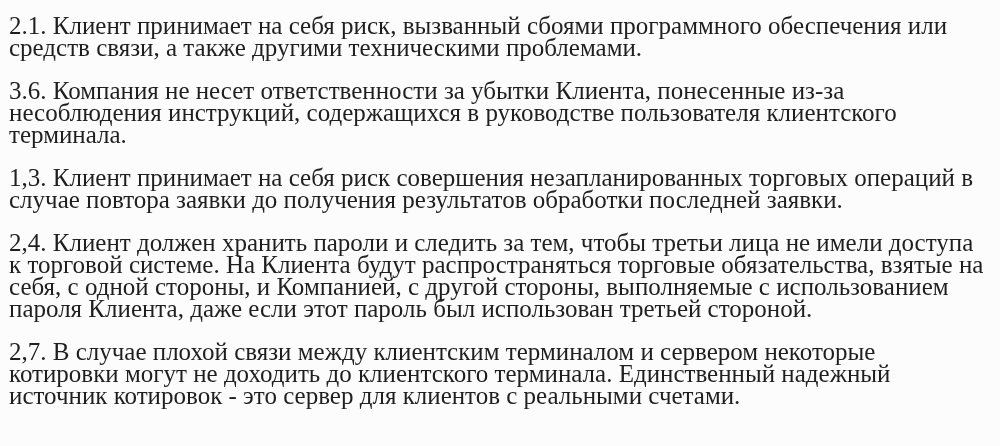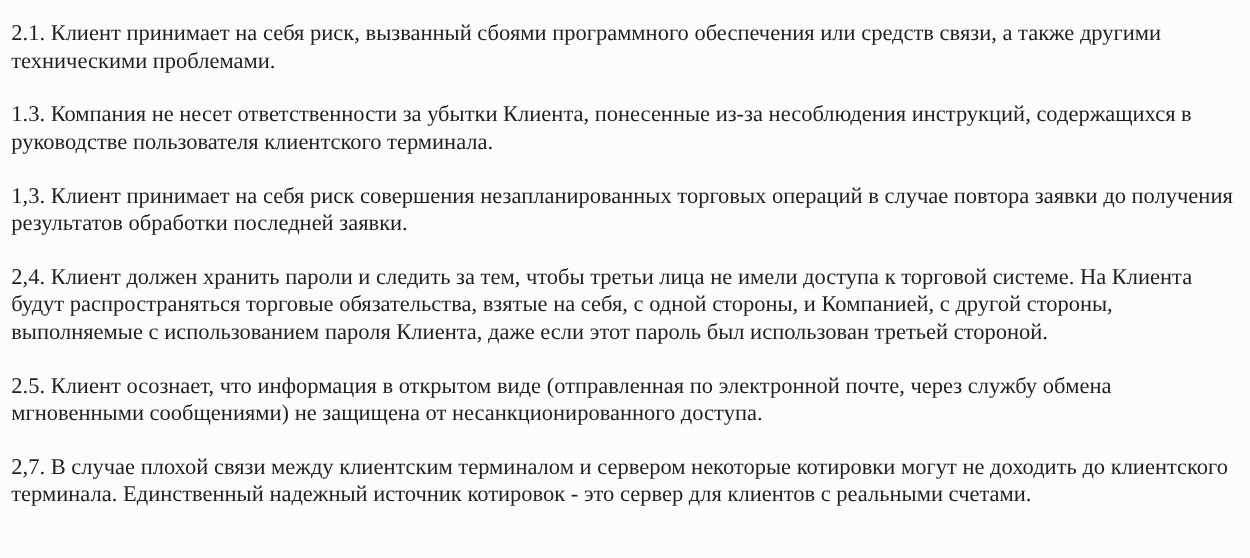--- a/index.html
+++ b/index.html
@@ -11,35 +11,34 @@
     width: 1000px;
     height: 446px;
     overflow: hidden;
   }
   .doc-page {
     box-sizing: border-box;
     width: 1000px;
     height: 446px;
     padding: 15px 12px 0 9px;
     font-family: "Liberation Serif", "DejaVu Serif", serif;
-    font-size: 18px;
+    font-size: 25px;
     line-height: 22px;
     color: #1f1f1f;
     background: #fcfcfc;
   }
   .doc-page p {
     margin: 0 0 21px 0;
     padding: 0;
     text-align: left;
     word-spacing: normal;
   }
 </style>
 </head>
 <body>
 
 <div class="doc-page">
   <p>2.1. Клиент принимает на себя риск, вызванный сбоями программного обеспечения или средств связи, а также другими техническими проблемами.</p>
-  <p>1.3. Компания не несет ответственности за убытки Клиента, понесенные из-за несоблюдения инструкций, содержащихся в руководстве пользователя клиентского терминала.</p>
+  <p>3.6. Компания не несет ответственности за убытки Клиента, понесенные из-за несоблюдения инструкций, содержащихся в руководстве пользователя клиентского терминала.</p>
   <p>1,3. Клиент принимает на себя риск совершения незапланированных торговых операций в случае повтора заявки до получения результатов обработки последней заявки.</p>
   <p>2,4. Клиент должен хранить пароли и следить за тем, чтобы третьи лица не имели доступа к торговой системе. На Клиента будут распространяться торговые обязательства, взятые на себя, с одной стороны, и Компанией, с другой стороны, выполняемые с использованием пароля Клиента, даже если этот пароль был использован третьей стороной.</p>
-  <p>2.5. Клиент осознает, что информация в открытом виде (отправленная по электронной почте, через службу обмена мгновенными сообщениями) не защищена от несанкционированного доступа.</p>
   <p>2,7. В случае плохой связи между клиентским терминалом и сервером некоторые котировки могут не доходить до клиентского терминала. Единственный надежный источник котировок - это сервер для клиентов с реальными счетами.</p>
 </div>
 
 </body></html>

